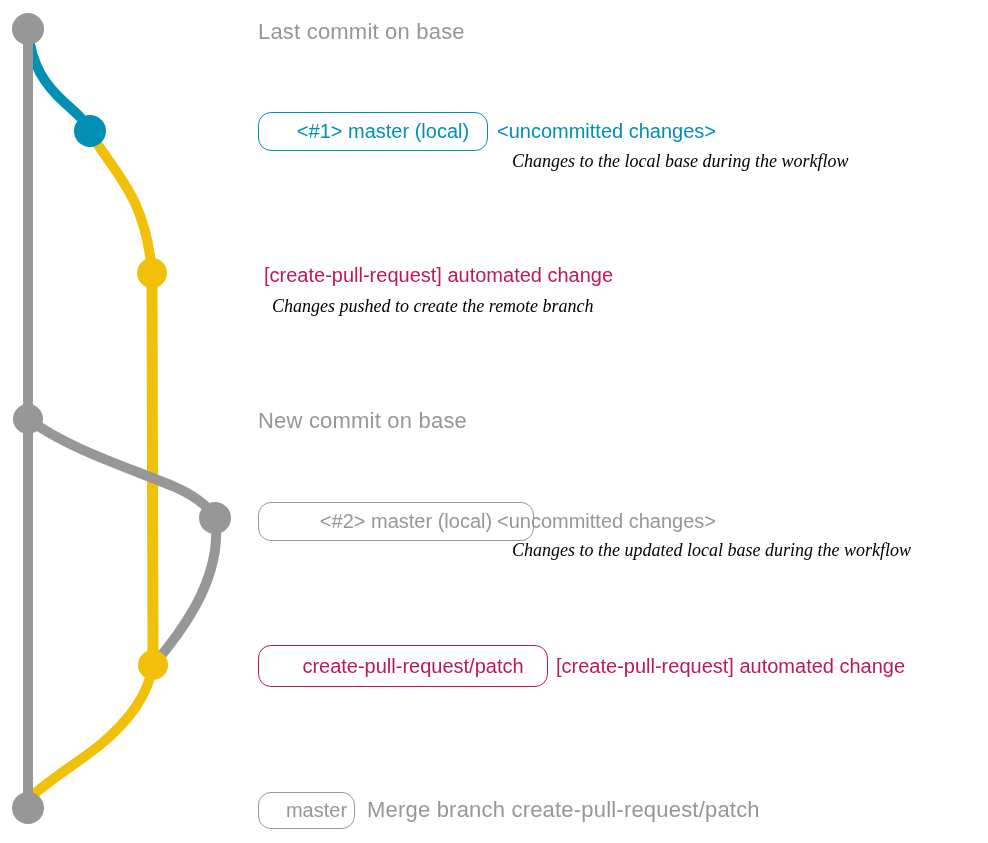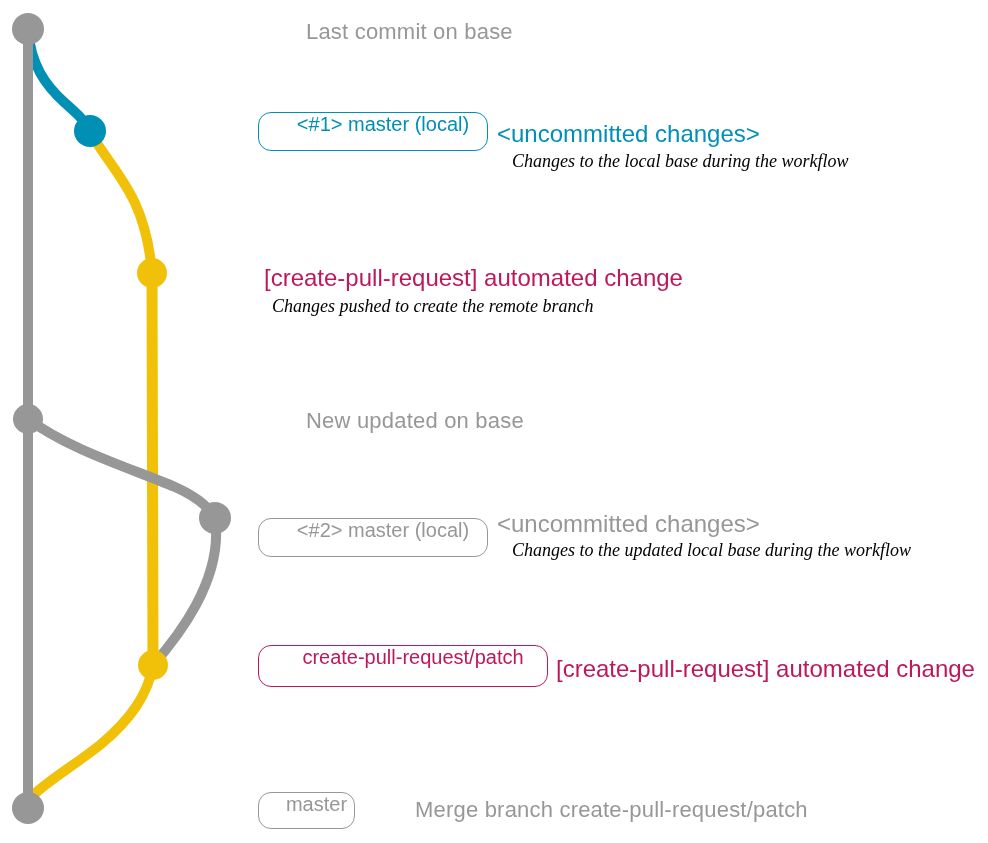--- a/index.html
+++ b/index.html
@@ -24,29 +24,29 @@
 
   
   .c-gray   { color: #979797; }
   .c-teal   { color: #008fb5; }
   .c-yellow { color: #be185d; }
 
   .msg {
     font-size: 22px;
     letter-spacing: 0.2px;
     white-space: nowrap;
-    margin-left: 48px;
   }
   .msg-sm {
-    font-size: 24px;
+    font-size: 20px;
     white-space: nowrap;
   }
   .badge {
     box-sizing: border-box;
     display: flex;
+    align-items: center;
     justify-content: center;
     border: 1.5px solid currentColor;
     border-radius: 13px;
     font-size: 20px;
     white-space: nowrap;
     background: #ffffff;
     padding-left: 20px;
   }
   .note {
     font-family: "Liberation Serif", serif;
@@ -90,23 +90,23 @@
 
   <div class="abs badge c-teal" style="left:258px; top:112px; width:230px; height:39px;">
     <span>&lt;#1&gt; master (local)</span>
   </div>
   <div class="abs msg-sm c-teal" style="left:497px; top:120px;">&lt;uncommitted changes&gt;</div>
   <div class="abs note" style="left:512px; top:151px;">Changes to the local base during the workflow</div>
 
   <div class="abs msg-sm c-yellow" style="left:264px; top:264px;">[create-pull-request] automated change</div>
   <div class="abs note" style="left:272px; top:296px;">Changes pushed to create the remote branch</div>
 
-  <div class="abs msg c-gray" style="left:258px; top:408px;">New updated on base</div>
+  <div class="abs msg c-gray" style="left:258px; top:408px;">New commit on base</div>
 
-  <div class="abs badge c-gray" style="left:258px; top:502px; width:230px; height:39px;margin-top:16px;">
+  <div class="abs badge c-gray" style="left:258px; top:502px; width:276px; height:39px;">
     <span>&lt;#2&gt; master (local)</span>
   </div>
   <div class="abs msg-sm c-gray" style="left:497px; top:510px;">&lt;uncommitted changes&gt;</div>
   <div class="abs badge c-yellow" style="left:258px; top:645px; width:290px; height:42px;">
     <span>create-pull-request/patch</span>
   </div>
 
   <div class="abs note" style="left:512px; top:540px;">Changes to the updated local base during the workflow</div>
   <div class="abs msg-sm c-yellow" style="left:556px; top:655px;">[create-pull-request] automated change</div>
 

